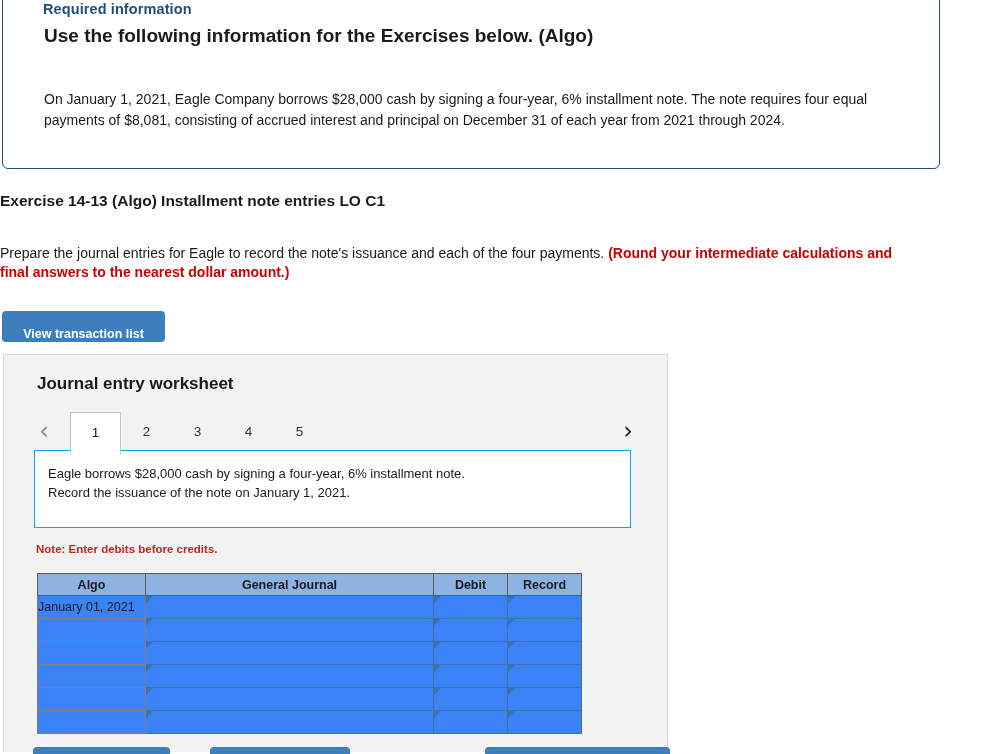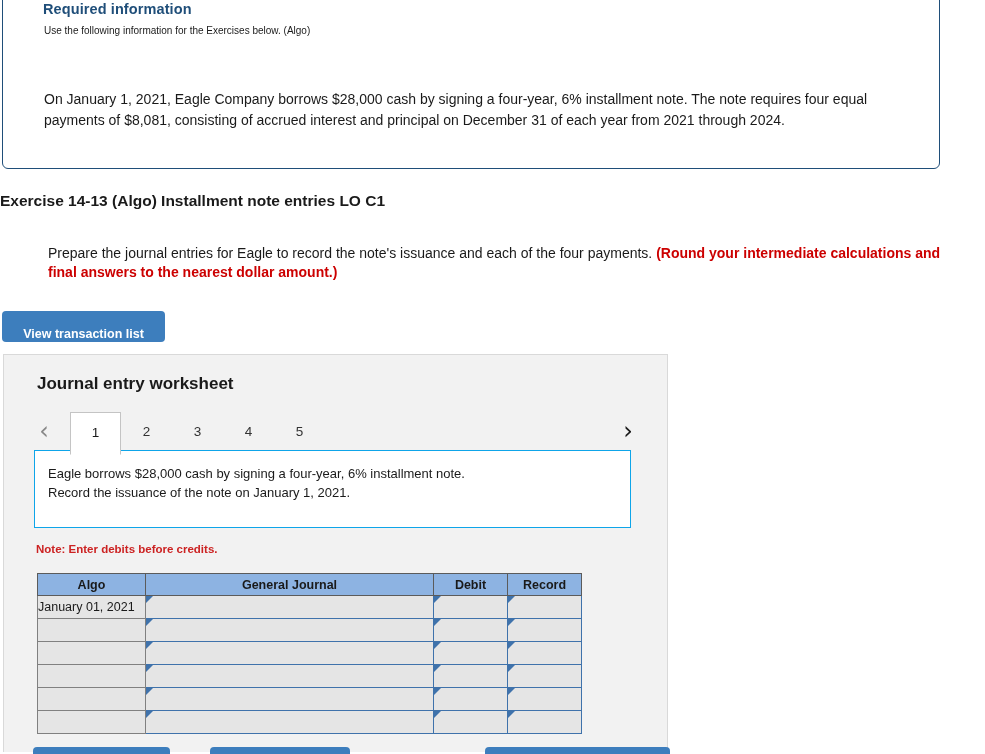--- a/index.html
+++ b/index.html
@@ -34,22 +34,22 @@
     top: 20px;
     font-size: 14.5px;
     font-weight: bold;
     color: #1f4e79;
     letter-spacing: 0.1px;
   }
   .req-heading {
     position: absolute;
     left: 41px;
     top: 44px;
-    font-size: 10px;
-    font-weight: normal;
+    font-size: 19px;
+    font-weight: bold;
     color: #1a1a1a;
   }
   .req-applies {
     position: absolute;
     left: 41px;
     top: 74px;
     font-size: 13.5px;
     font-style: italic;
     color: #333333;
   }
@@ -73,21 +73,20 @@
     color: #1a1a1a;
   }
   .ex-instr {
     position: absolute;
     left: 0px;
     top: 244px;
     width: 900px;
     font-size: 14px;
     line-height: 19px;
     color: #1a1a1a;
-    padding-left: 48px;
   }
   .ex-instr .red {
     color: #cc0000;
     font-weight: bold;
   }
 
   
   .btn-primary {
     position: absolute;
     box-sizing: border-box;
@@ -223,21 +222,21 @@
     color: #1a1a1a;
     height: 21px;
     padding: 0;
     text-align: center;
   }
   .jtable td {
     border: 1px solid #808080;
     height: 22px;
     padding: 0;
     vertical-align: middle;
-    background: #e5e5e5;
+    background: #3b82f6;
   }
   .col-date   { width: 108px; }
   .col-gj     { width: 288px; }
   .col-debit  { width: 74px; }
   .col-credit { width: 74px; }
 
   .date-cell {
     font-size: 12.5px;
     color: #1a1a1a;
     padding-left: 5px;

